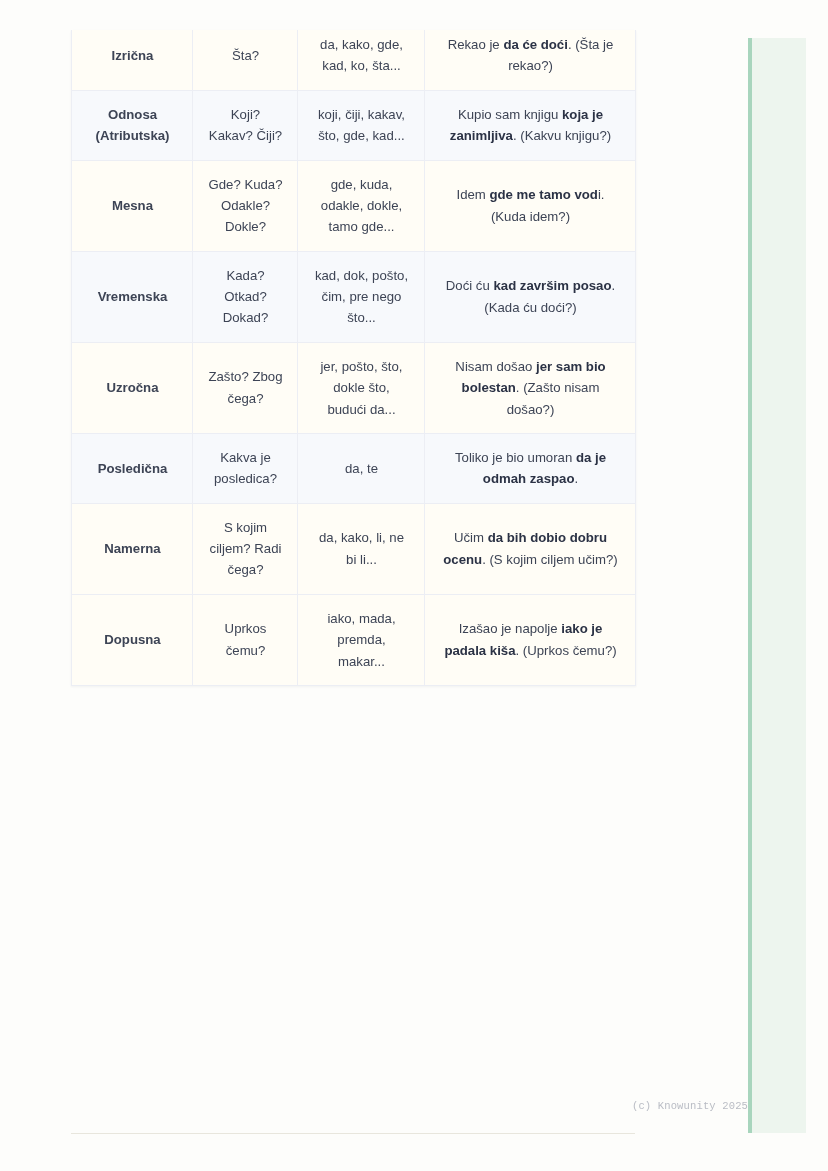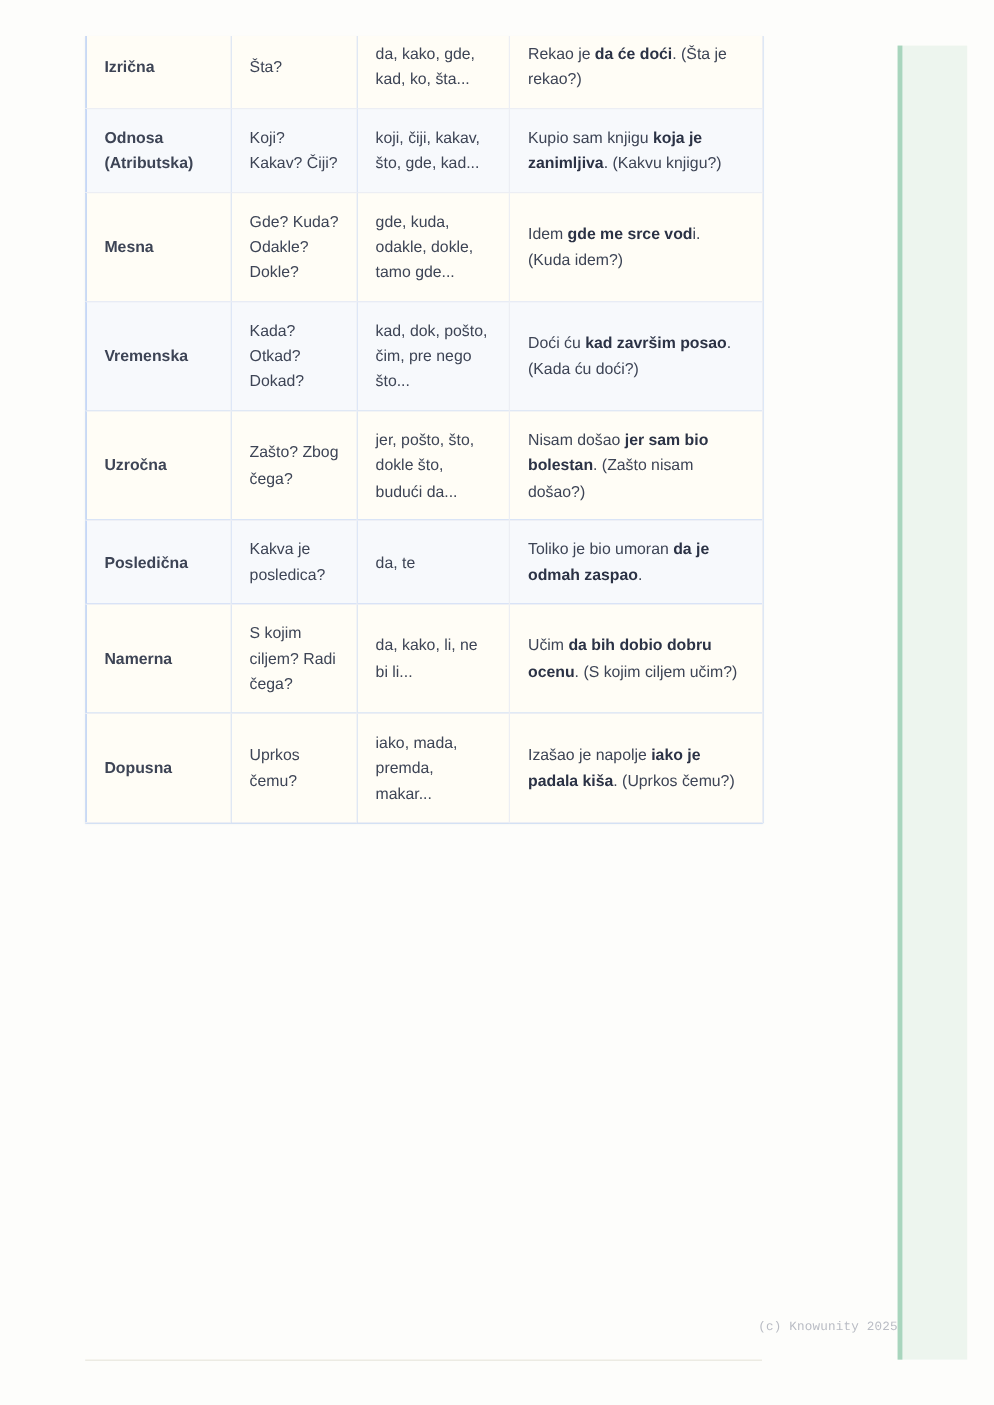--- a/index.html
+++ b/index.html
@@ -39,22 +39,23 @@
   #table-wrap {
     position: absolute;
     left: 71px;
     top: 30px;
     width: 564px;
   }
   table.grammar-table {
     width: 564px;
     border-collapse: collapse;
     table-layout: fixed;
-    background: #3b82f6;
+    background: #ec4899;
     box-shadow: 0 1px 2px rgba(40,50,70,0.055);
+    text-align: center;
   }
   table.grammar-table col.c0 { width: 121px; }
   table.grammar-table col.c1 { width: 105px; }
   table.grammar-table col.c2 { width: 127px; }
   table.grammar-table col.c3 { width: 211px; }
 
   table.grammar-table td {
     border: 1px solid #eceef4;
     padding: 13px 14px 13px 15px;
     vertical-align: middle;
@@ -136,21 +137,21 @@
           <tr class="tint-blue">
             <td class="col-name">Odnosa (Atributska)</td>
             <td class="col-q">Koji? Kakav? Čiji?</td>
             <td class="col-conj">koji, čiji, kakav, što, gde, kad...</td>
             <td class="col-example">Kupio sam knjigu <b>koja je zanimljiva</b>. (Kakvu knjigu?)</td>
           </tr>
           <tr class="tint-cream">
             <td class="col-name">Mesna</td>
             <td class="col-q">Gde? Kuda? Odakle? Dokle?</td>
             <td class="col-conj">gde, kuda, odakle, dokle, tamo gde...</td>
-            <td class="col-example">Idem <b>gde me srce vod</b>i. (Kuda idem?)</td>
+            <td class="col-example">Idem <b>gde me tamo vod</b>i. (Kuda idem?)</td>
           </tr>
           <tr class="tint-blue">
             <td class="col-name">Vremenska</td>
             <td class="col-q">Kada? Otkad? Dokad?</td>
             <td class="col-conj">kad, dok, pošto, čim, pre nego što...</td>
             <td class="col-example">Doći ću <b>kad završim posao</b>. (Kada ću doći?)</td>
           </tr>
           <tr class="tint-cream">
             <td class="col-name">Uzročna</td>
             <td class="col-q">Zašto? Zbog čega?</td>

